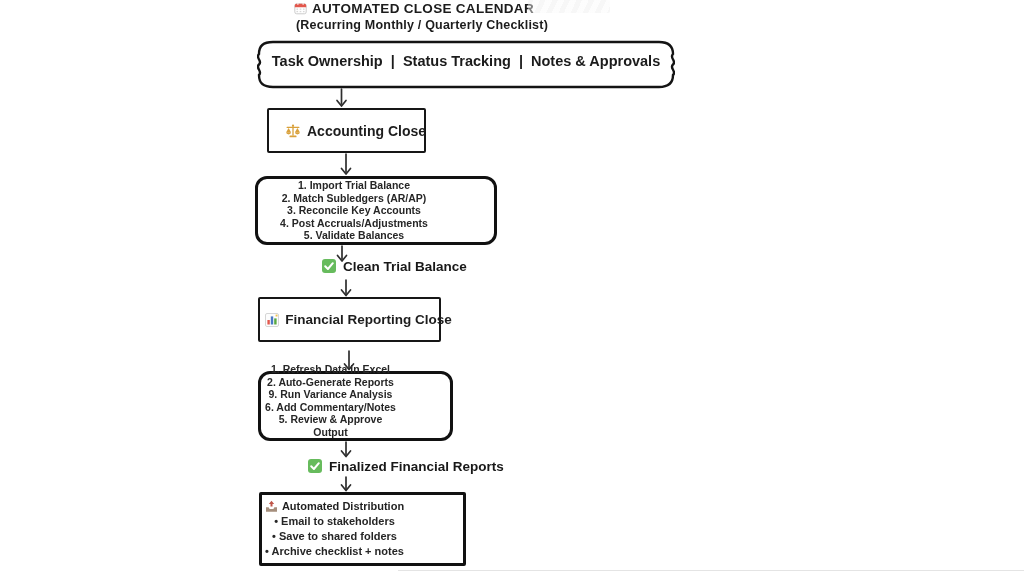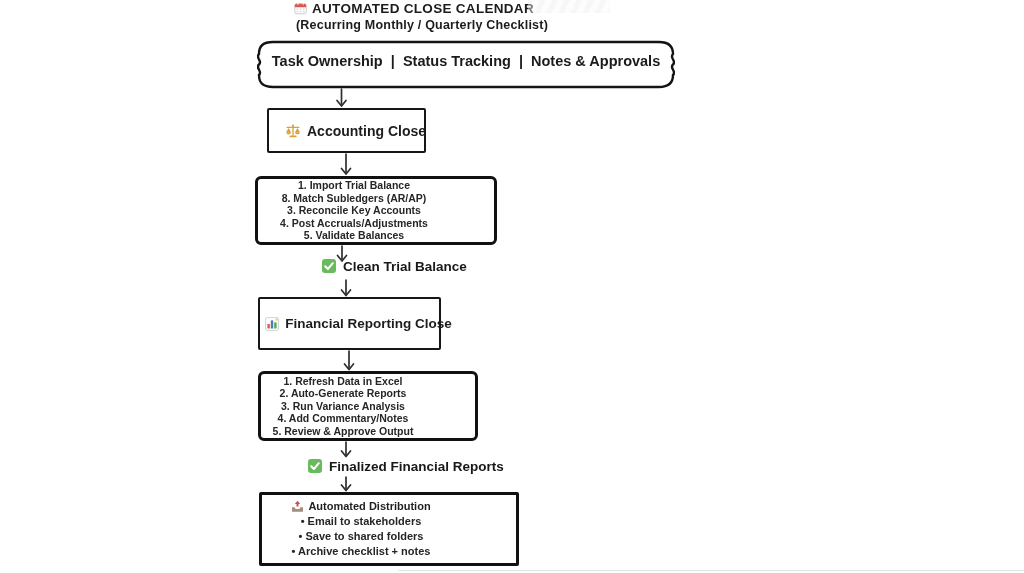--- a/index.html
+++ b/index.html
@@ -16,33 +16,33 @@
     background:repeating-linear-gradient(115deg,#ededed 0 5px,#fafafa 5px 11px);}
   
   .banner{left:257px;top:40px;width:418px;height:42px;}
   .banner-text{position:absolute;inset:0;display:flex;align-items:center;justify-content:center;
     font-size:14.5px;font-weight:700;white-space:pre;color:#1b1b1b;}
   
   .node{display:flex;align-items:center;justify-content:center;gap:6px;
     background:#fff;border:2.5px solid #161616;border-radius:2px;box-sizing:border-box;
     font-weight:700;white-space:nowrap;padding-left:18px;}
   .acct-box{left:267px;top:108px;width:159px;height:45px;font-size:14px;}
-  .finrep-box{left:258px;top:297px;width:183px;height:53px;font-size:13.5px;}
+  .finrep-box{left:258px;top:297px;width:183px;height:45px;font-size:13.5px;}
   
-  .listbox{background:#fff;border:3px solid #111;border-radius:6px;box-sizing:border-box;
+  .listbox{background:#fff;border:3px solid #111;border-radius:12px;box-sizing:border-box;
     display:flex;flex-direction:column;justify-content:center;align-items:center;}
   .listbox .step{font-size:10.5px;font-weight:700;line-height:12.5px;text-align:center;color:#262626;}
   .list1{left:255px;top:176px;width:242px;height:69px;padding-right:44px;}
-  .list2{left:258px;top:371px;width:220px;height:70px;padding-right:50px;}
+  .list2{left:258px;top:371px;width:195px;height:70px;padding-right:50px;justify-content:flex-end;}
   
   .checkpoint{display:flex;align-items:center;gap:6px;font-size:13.5px;font-weight:700;color:#181818;margin-left:47px;}
   .cp1{left:274px;top:258px;}
   .cp2{left:260px;top:458px;}
   
-  .dist-box{left:259px;top:492px;width:260px;height:74px;background:#fff;border:3px solid #111;
+  .dist-box{left:259px;top:492px;width:207px;height:74px;background:#fff;border:3px solid #111;
     border-radius:2px;box-sizing:border-box;display:flex;flex-direction:column;justify-content:center;
     align-items:center;padding-right:56px;}
   .dist-title{display:flex;align-items:center;gap:4px;font-size:11px;font-weight:700;line-height:15px;color:#1f1f1f;}
   .dist-bullet{font-size:11px;font-weight:700;line-height:15px;text-align:center;color:#262626;}
   .bottom-line{left:398px;top:570px;width:626px;height:1px;background:#e4e4e4;}
   .icon{flex:0 0 auto;display:inline-block;}
   svg{display:block;}
   .arrow-layer{left:0;top:0;pointer-events:none;}
 </style>
 </head>
@@ -94,21 +94,21 @@
         <path d="M12.4 5.1 L9.95 9.3 h4.9 Z"></path>
         <path d="M9.95 9.3 a2.45 2.1 0 0 0 4.9 0 Z"></path>
         <rect x="4.5" y="12.6" width="7" height="1.7" rx=".6"></rect>
       </svg>
     </span>
     <span>Accounting Close</span>
   </div>
 
   <div class="abs listbox list1">
     <div class="step">1. Import Trial Balance</div>
-    <div class="step">8. Match Subledgers (AR/AP)</div>
+    <div class="step">2. Match Subledgers (AR/AP)</div>
     <div class="step">3. Reconcile Key Accounts</div>
     <div class="step">4. Post Accruals/Adjustments</div>
     <div class="step">5. Validate Balances</div>
   </div>
 
   <div class="abs checkpoint cp1">
     <span class="icon">
       <svg width="16" height="16" viewBox="0 0 16 16">
         <rect x="1" y="1" width="14" height="14" rx="3" style="fill:var(--checkbox-green)"></rect>
         <path d="M4.2 8.2 L6.9 11 L11.8 5.2" fill="none" stroke="#ffffff" stroke-width="2" stroke-linecap="round" stroke-linejoin="round"></path>
@@ -126,22 +126,22 @@
         <rect x="9.2" y="5.4" width="2.4" height="6.1" style="fill:var(--bar-green)"></rect>
         <rect x="10.6" y="1.6" width="1.9" height="1.9" style="fill:var(--bar-yellow)"></rect>
       </svg>
     </span>
     <span>Financial Reporting Close</span>
   </div>
 
   <div class="abs listbox list2">
     <div class="step">1. Refresh Data in Excel</div>
     <div class="step">2. Auto-Generate Reports</div>
-    <div class="step">3. Run Variance Analysis</div>
-    <div class="step">4. Add Commentary/Notes</div>
+    <div class="step">9. Run Variance Analysis</div>
+    <div class="step">6. Add Commentary/Notes</div>
     <div class="step">5. Review &amp; Approve Output</div>
   </div>
 
   <div class="abs checkpoint cp2">
     <span class="icon">
       <svg width="16" height="16" viewBox="0 0 16 16">
         <rect x="1" y="1" width="14" height="14" rx="3" style="fill:var(--checkbox-green)"></rect>
         <path d="M4.2 8.2 L6.9 11 L11.8 5.2" fill="none" stroke="#ffffff" stroke-width="2" stroke-linecap="round" stroke-linejoin="round"></path>
       </svg>
     </span>

